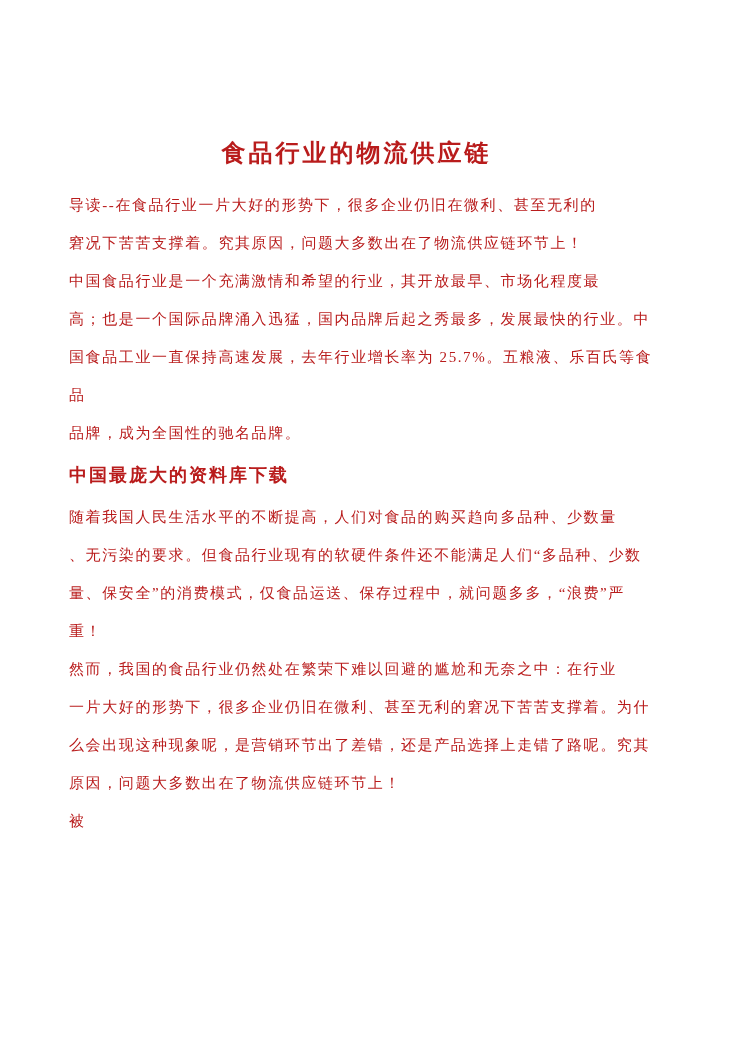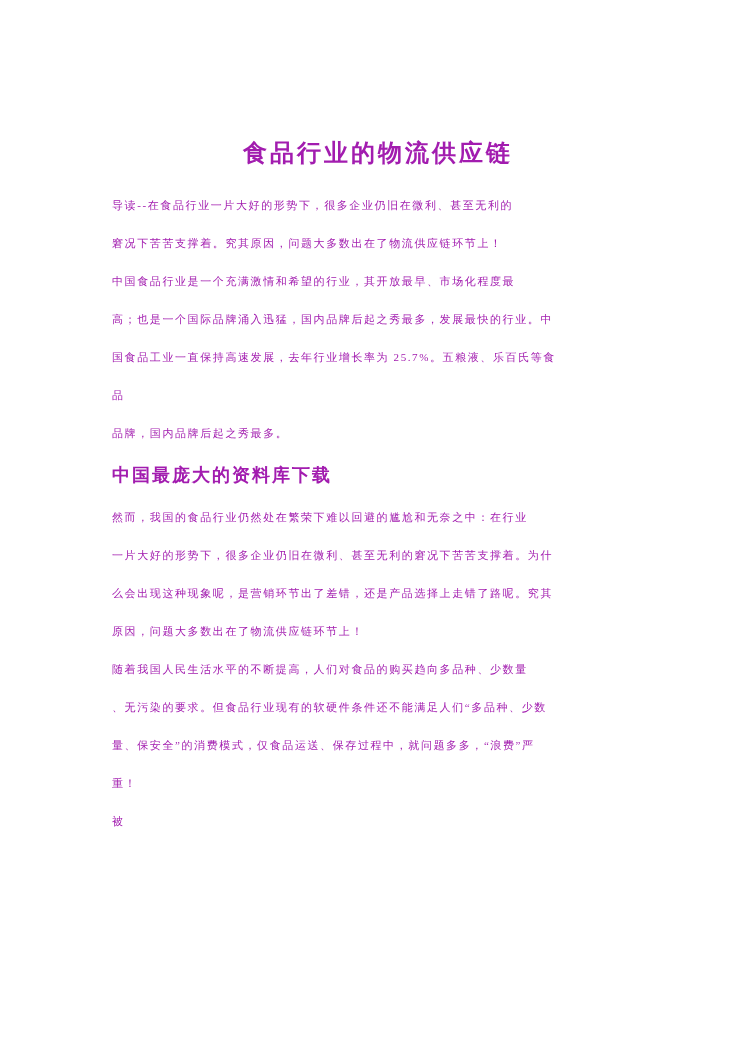--- a/index.html
+++ b/index.html
@@ -5,41 +5,41 @@
   html, body {
     margin: 0;
     padding: 0;
     background: #ffffff;
   }
   .page {
     position: relative;
     width: 744px;
     height: 1052px;
     background: #ffffff;
-    color: #a21caf;
+    color: #b91c1c;
     font-family: "Liberation Serif", "DejaVu Serif", serif;
     box-sizing: border-box;
-    padding: 136px 100px 0 112px;
+    padding: 136px 100px 0 69px;
     overflow: hidden;
   }
   .title {
     margin: 0 0 16px 0;
     text-align: center;
     font-size: 24px;
     font-weight: bold;
     letter-spacing: 3px;
     line-height: 34px;
     white-space: nowrap;
   }
   .doc-body { }
   .paragraph {
     margin: 0;
   }
   .line {
-    font-size: 11px;
+    font-size: 15px;
     line-height: 38px;
     letter-spacing: 1.6px;
     white-space: nowrap;
   }
   .heading {
     margin: 2px 0;
     font-size: 18px;
     font-weight: bold;
     letter-spacing: 2px;
     line-height: 42px;
@@ -55,32 +55,32 @@
   <div id="doc-body" class="doc-body">
       <div class="paragraph">
         <div class="line">导读--在食品行业一片大好的形势下，很多企业仍旧在微利、甚至无利的</div>
         <div class="line">窘况下苦苦支撑着。究其原因，问题大多数出在了物流供应链环节上！</div>
       </div>
       <div class="paragraph">
         <div class="line">中国食品行业是一个充满激情和希望的行业，其开放最早、市场化程度最</div>
         <div class="line">高；也是一个国际品牌涌入迅猛，国内品牌后起之秀最多，发展最快的行业。中</div>
         <div class="line">国食品工业一直保持高速发展，去年行业增长率为 25.7%。五粮液、乐百氏等食</div>
         <div class="line">品</div>
-        <div class="line">品牌，国内品牌后起之秀最多。</div>
+        <div class="line">品牌，成为全国性的驰名品牌。</div>
       </div>
       <h2 class="heading">中国最庞大的资料库下载</h2>
+      <div class="paragraph">
+        <div class="line">随着我国人民生活水平的不断提高，人们对食品的购买趋向多品种、少数量</div>
+        <div class="line">、无污染的要求。但食品行业现有的软硬件条件还不能满足人们“多品种、少数</div>
+        <div class="line">量、保安全”的消费模式，仅食品运送、保存过程中，就问题多多，“浪费”严</div>
+        <div class="line">重！</div>
+      </div>
       <div class="paragraph">
         <div class="line">然而，我国的食品行业仍然处在繁荣下难以回避的尴尬和无奈之中：在行业</div>
         <div class="line">一片大好的形势下，很多企业仍旧在微利、甚至无利的窘况下苦苦支撑着。为什</div>
         <div class="line">么会出现这种现象呢，是营销环节出了差错，还是产品选择上走错了路呢。究其</div>
         <div class="line">原因，问题大多数出在了物流供应链环节上！</div>
-      </div>
-      <div class="paragraph">
-        <div class="line">随着我国人民生活水平的不断提高，人们对食品的购买趋向多品种、少数量</div>
-        <div class="line">、无污染的要求。但食品行业现有的软硬件条件还不能满足人们“多品种、少数</div>
-        <div class="line">量、保安全”的消费模式，仅食品运送、保存过程中，就问题多多，“浪费”严</div>
-        <div class="line">重！</div>
       </div>
       <div class="paragraph">
         <div class="line">被</div>
       </div>
     </div>
 </div>
 
 </body></html>

